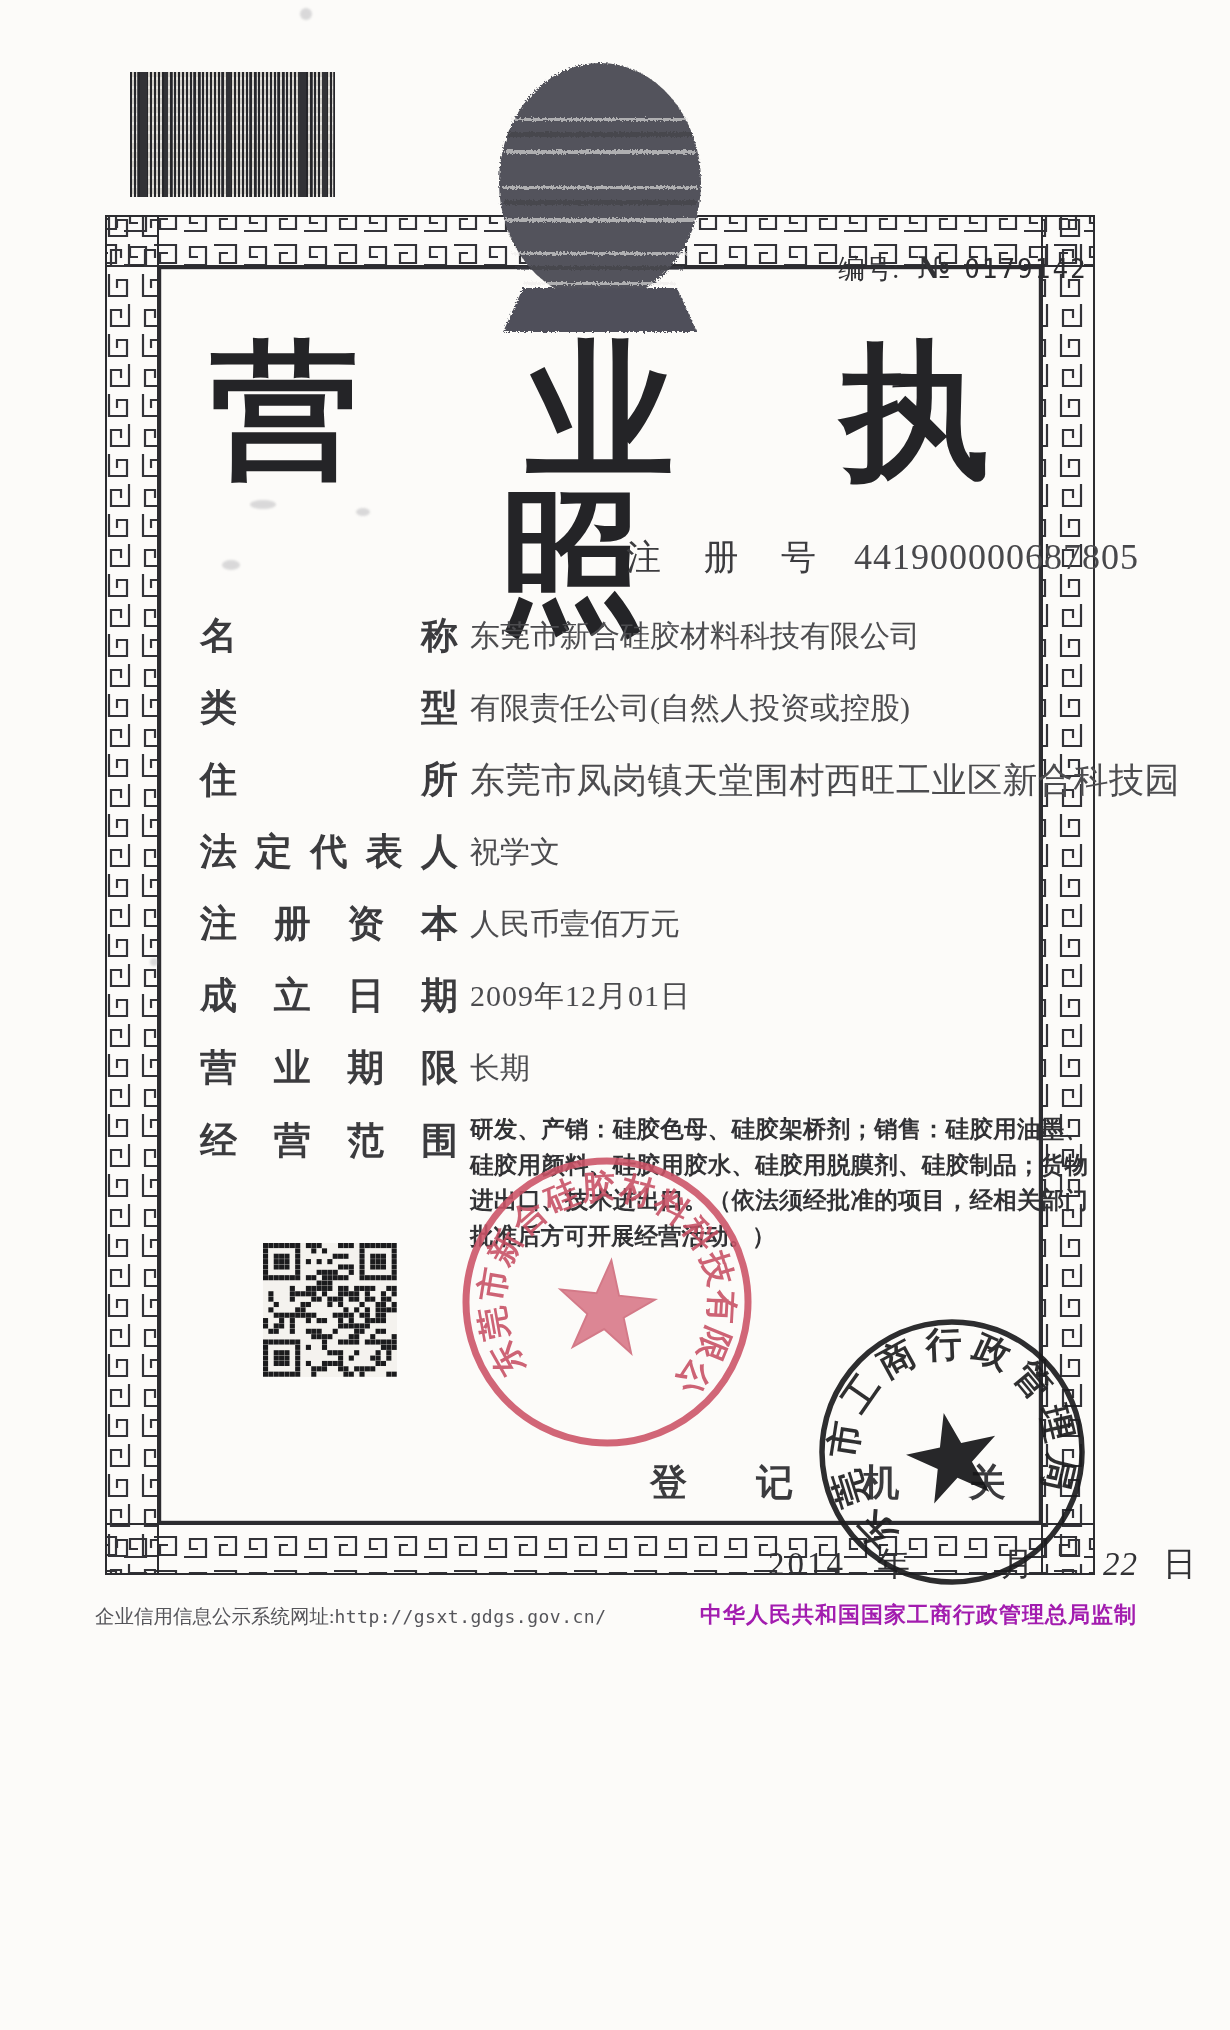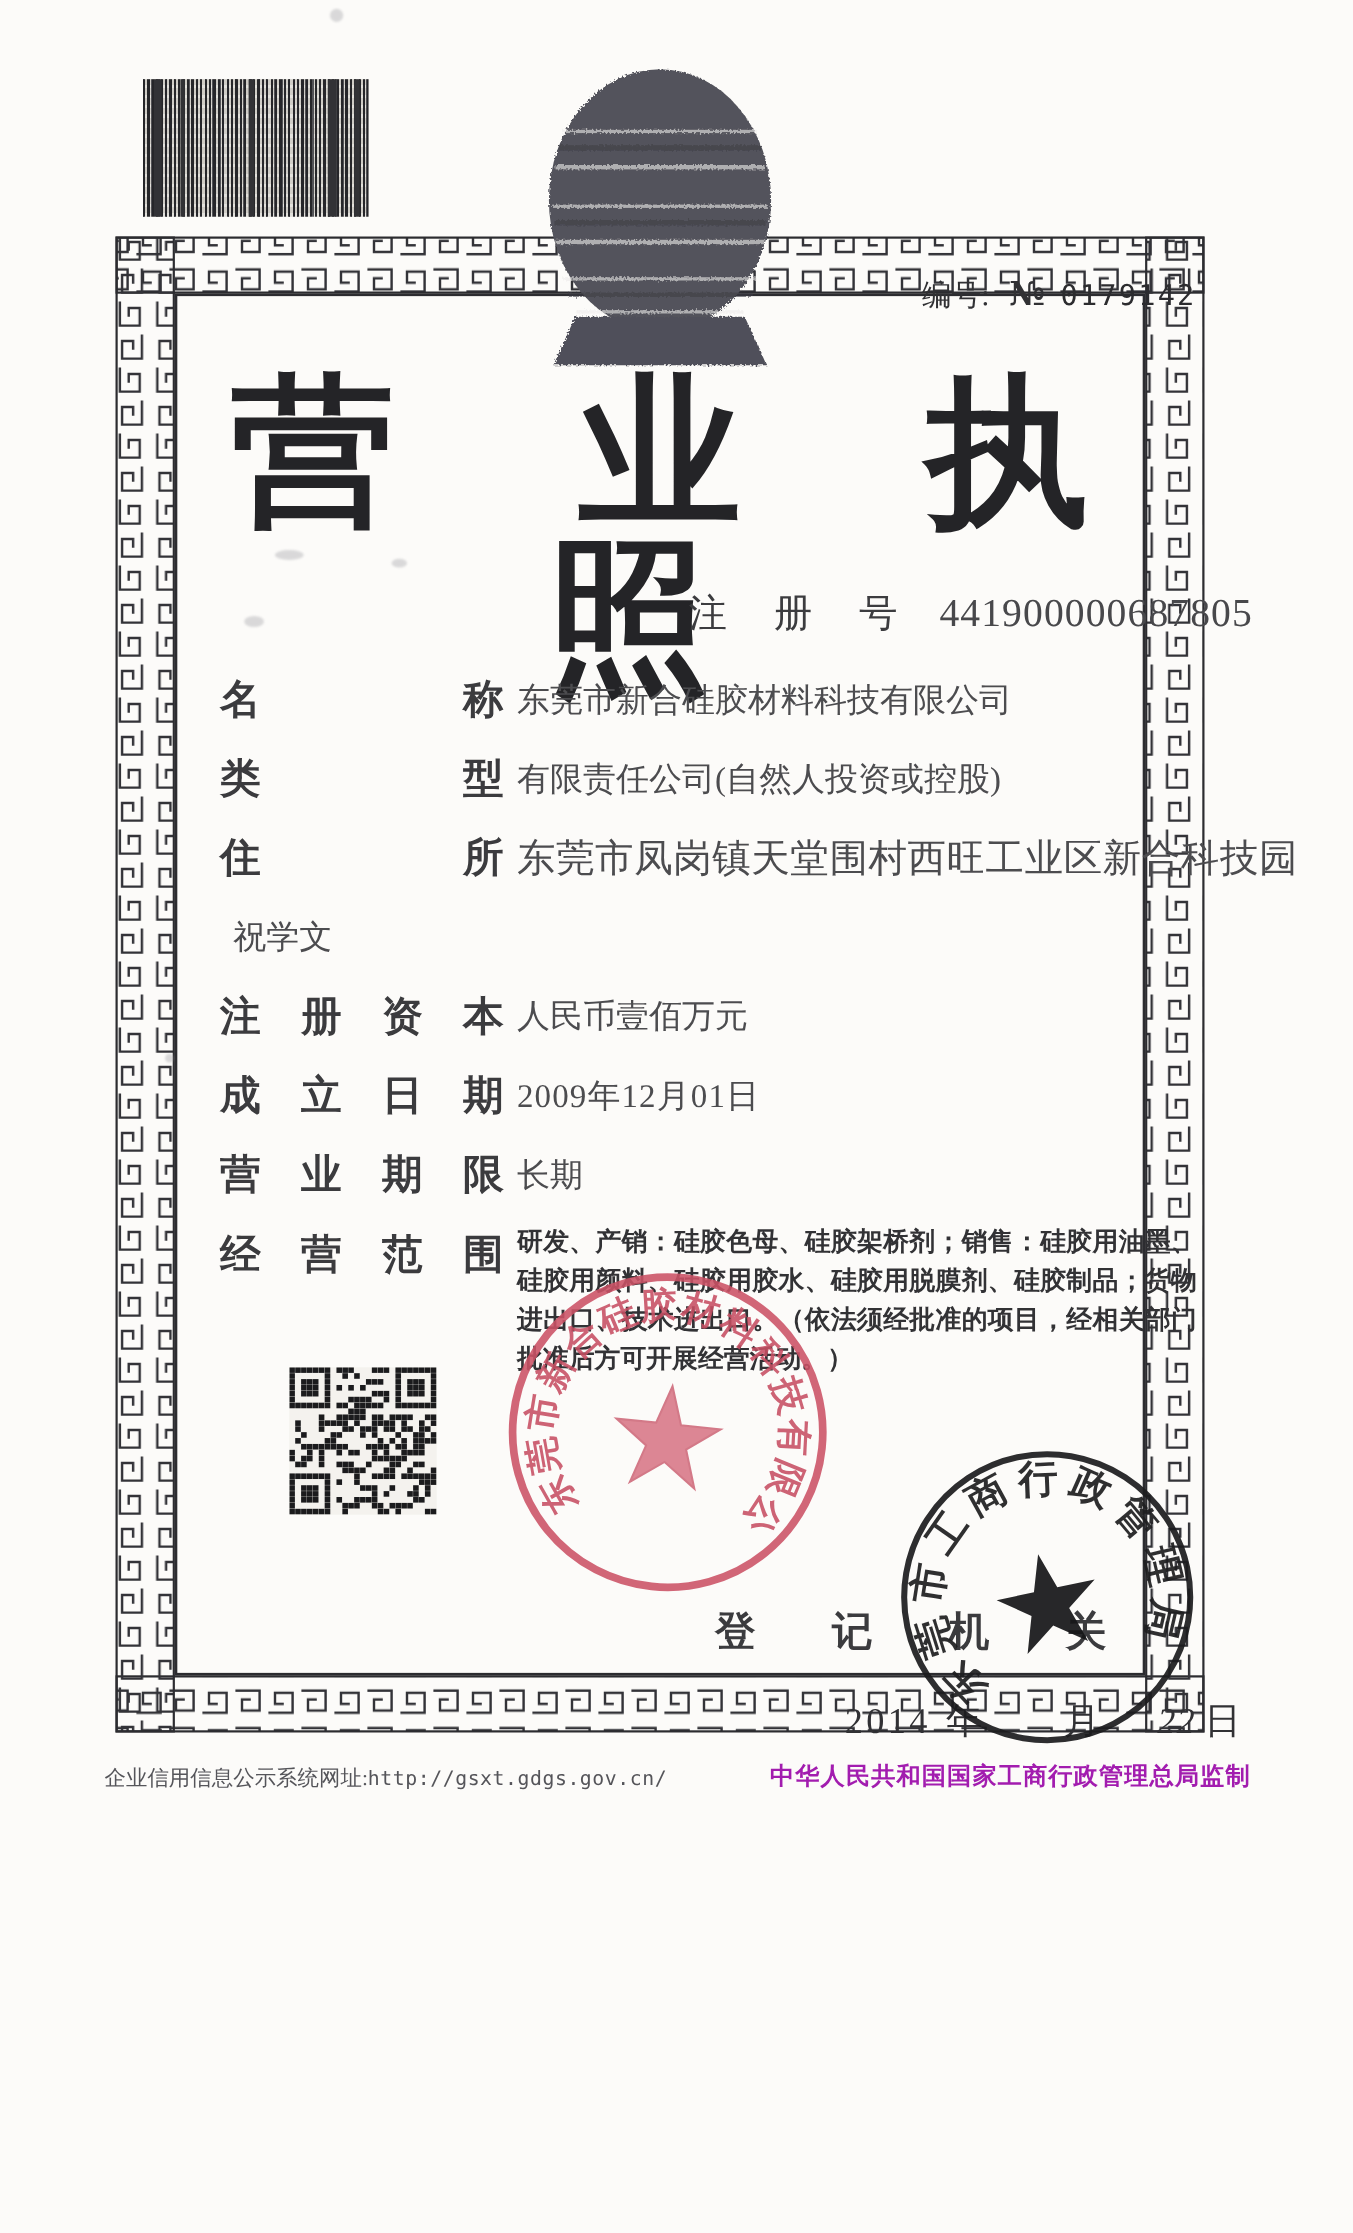--- a/index.html
+++ b/index.html
@@ -46,21 +46,21 @@
   .row-scope{align-items:flex-start;height:auto;margin-top:8px;}
   .row-scope .flabel{padding-top:4px;}
   .scope-val{margin-left:12px;width:618px;font-size:23.5px;line-height:1.52;color:#323235;
              font-weight:600;white-space:normal;text-align:justify;}
 
   
   #qr{left:263px;top:1243px;width:134px;height:134px;z-index:3;background:#f4f2ee;}
 
   
   #registry{left:650px;top:1458px;z-index:3;font-size:37px;color:#3b3b3e;font-weight:600;letter-spacing:30px;}
-  #dateline{left:768px;top:1542px;z-index:3;font-size:33px;color:#313134;display:flex;align-items:baseline;}
+  #dateline{left:768px;top:1542px;z-index:3;font-size:33px;color:#313134;display:flex;align-items:baseline;gap:17px;}
   #dateline span{display:inline-block;}
   .d-year{letter-spacing:3px;font-family:"Liberation Serif",serif;}
   .d-ylab{margin-left:14px;}
   .d-mlab{margin-left:74px;}
   .d-day{margin-left:52px;letter-spacing:1px;font-style:italic;}
   .d-dlab{margin-left:8px;}
 
   
   #footer-left{left:95px;top:1603px;z-index:3;font-size:19.5px;color:#55555a;display:flex;align-items:baseline;}
   #footer-left .url{font-family:"DejaVu Sans Mono","Liberation Mono",monospace;font-size:18px;letter-spacing:.5px;}
@@ -149,20 +149,21 @@
     </div>
     <div class="row">
       <div class="flabel">类型</div>
       <div class="fvalue">有限责任公司(自然人投资或控股)</div>
     </div>
     <div class="row">
       <div class="flabel">住所</div>
       <div class="fvalue">东莞市凤岗镇天堂围村西旺工业区新合科技园</div>
     </div>
     <div class="row">
+      <div class="flabel">法定代表人</div>
       <div class="fvalue">祝学文</div>
     </div>
     <div class="row">
       <div class="flabel">注册资本</div>
       <div class="fvalue">人民币壹佰万元</div>
     </div>
     <div class="row">
       <div class="flabel">成立日期</div>
       <div class="fvalue">2009年12月01日</div>
     </div>

